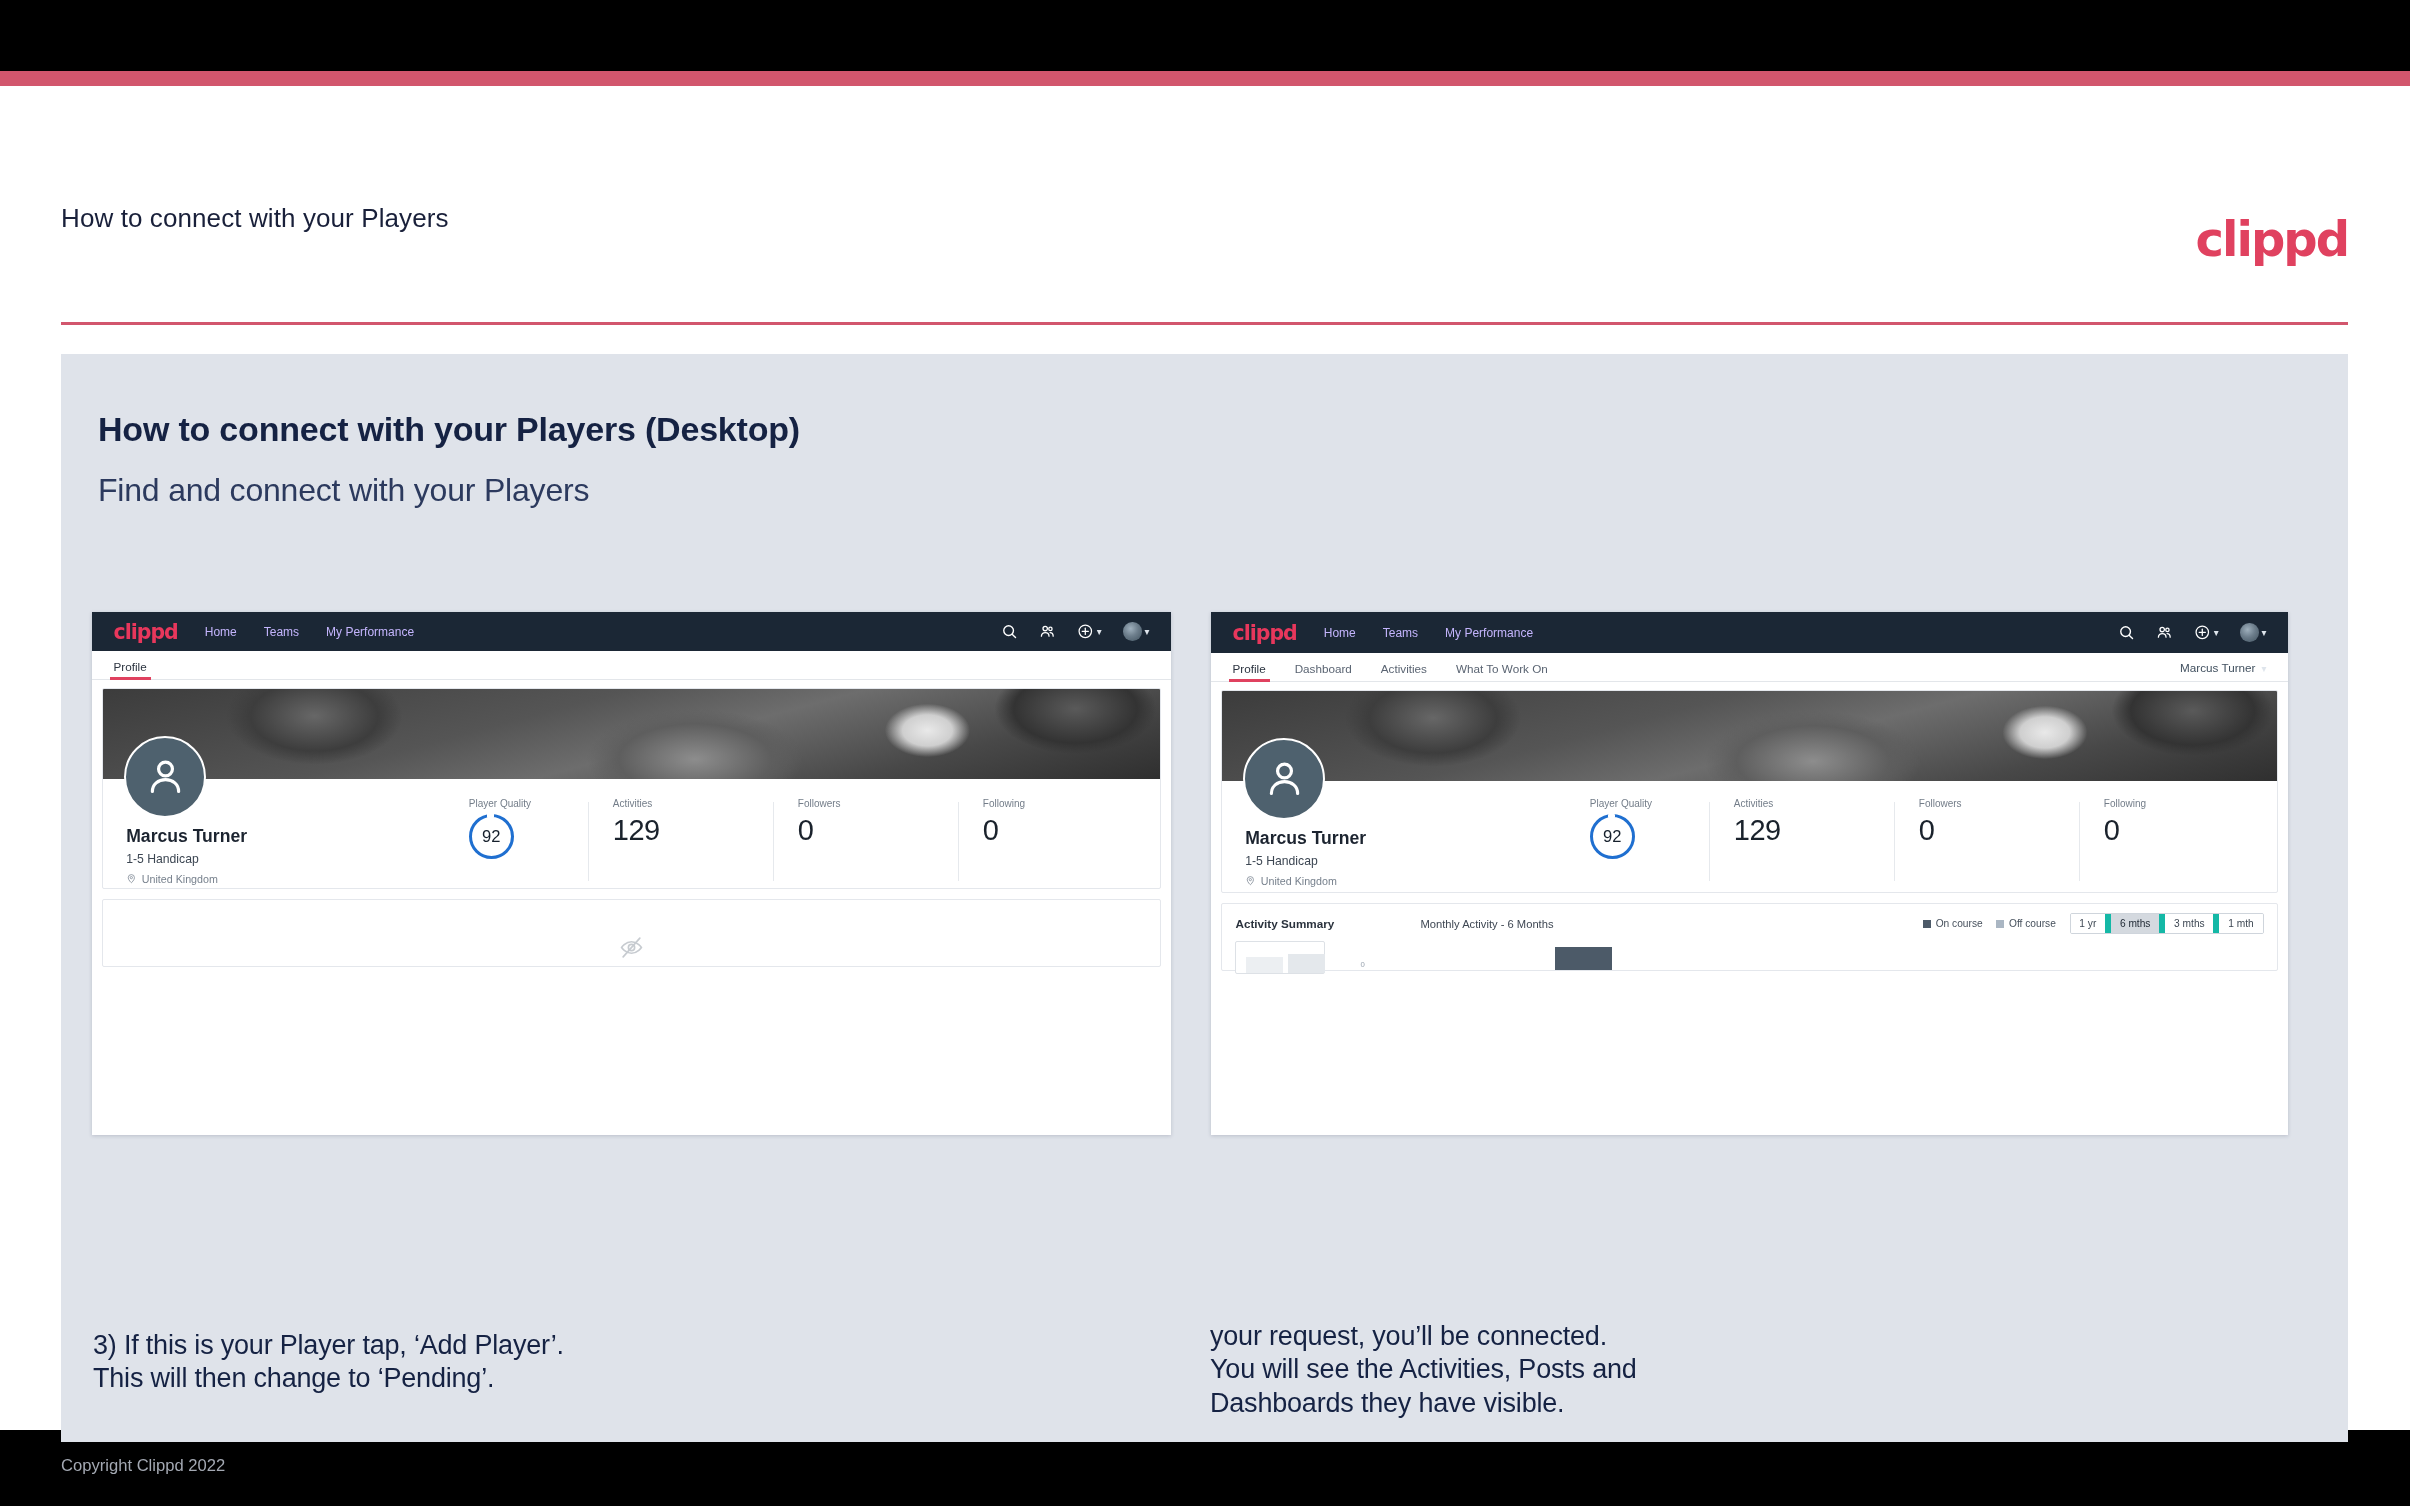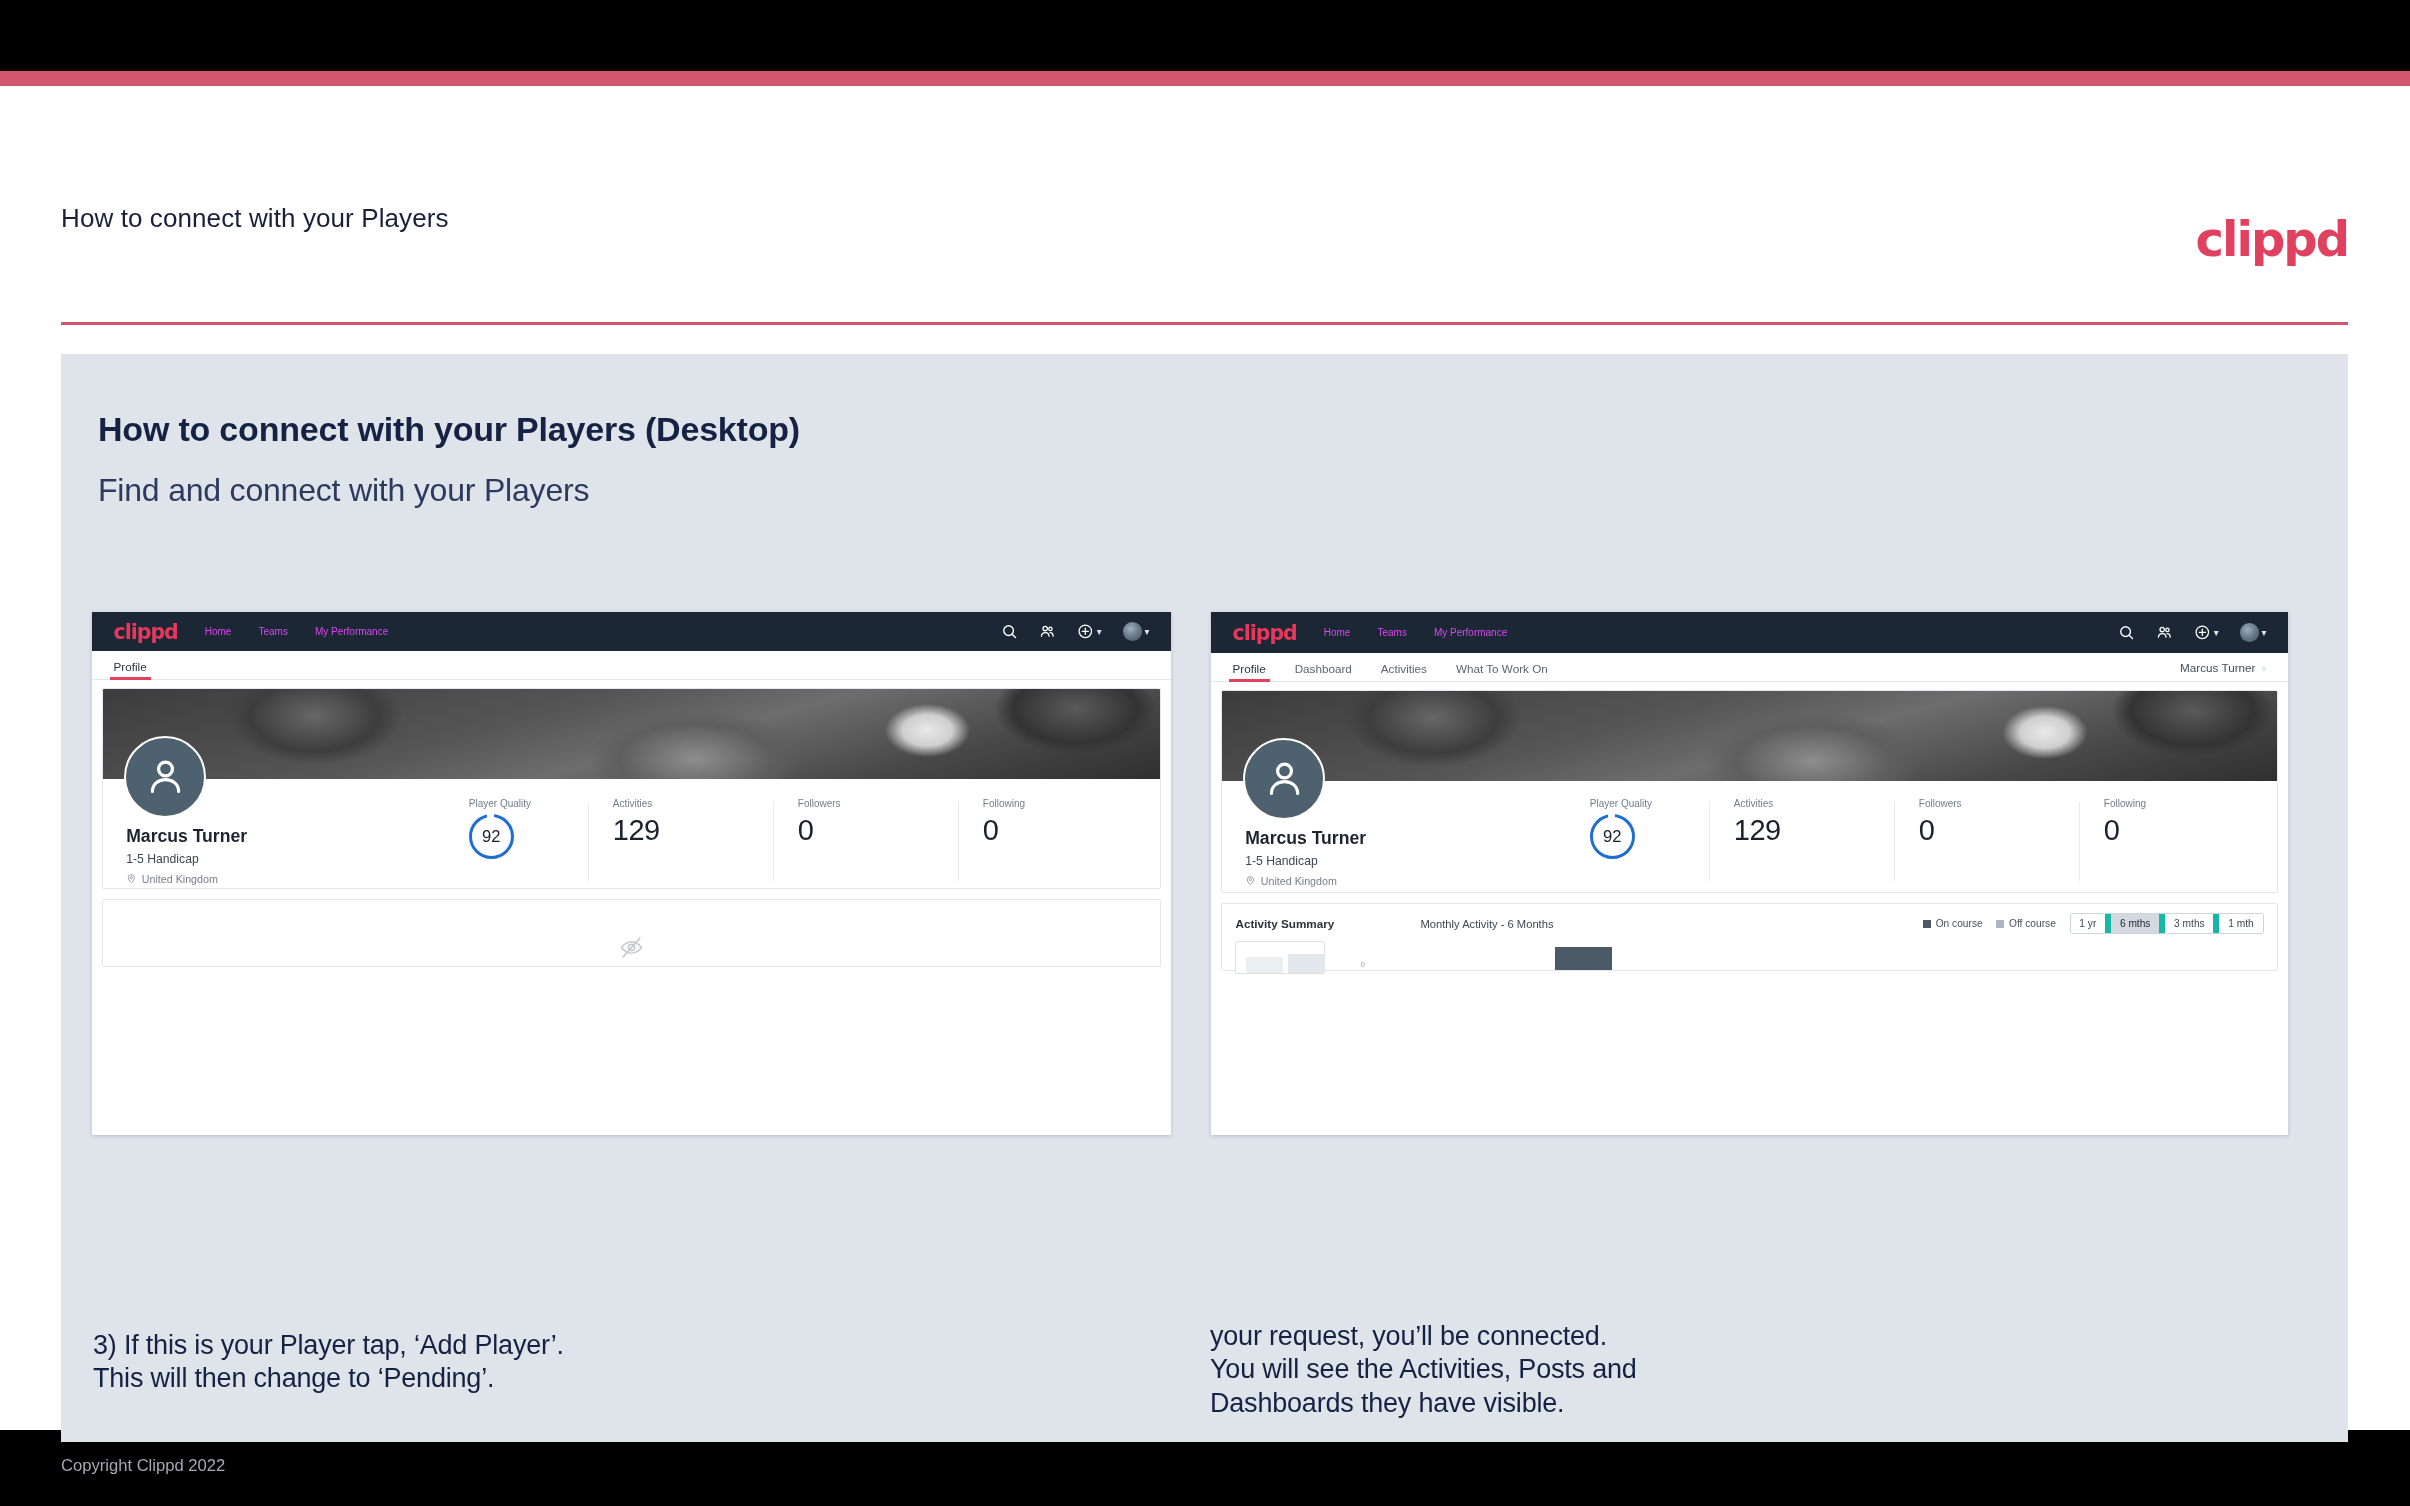--- a/index.html
+++ b/index.html
@@ -55,21 +55,21 @@
   .shot-right { left:1150px; top:258px; width:1077px; height:523px; }
 
   
   .appnav { position:relative; width:100%; height:39px; background:#1b2735; display:flex; align-items:center; }
   .shot-right .appnav { height:41px; }
   .appnav .brand {
     color:#e8375c; font-weight:700; font-size:20.5px; letter-spacing:-1px;
     margin-left:21.5px; font-family:"DejaVu Sans", sans-serif;
   }
   .appnav .navlinks { display:flex; margin-left:27px; gap:27px; }
-  .appnav .navlinks a { color:#d946ef; font-size:10px; text-decoration:none; white-space:nowrap; }
+  .appnav .navlinks a { color:#c4b5fd; font-size:12px; text-decoration:none; white-space:nowrap; }
   .appnav .navicons { margin-left:auto; display:flex; align-items:center; gap:21.5px; margin-right:21.5px; }
   .ic { width:16.6px; height:16.6px; display:block; }
   .ic svg { width:100%; height:100%; display:block; }
   .chev { color:#dfe5ec; font-size:9.8px; margin-left:2.9px; }
   .avatar-nav {
     width:18.5px;height:18.5px;border-radius:50%;
     background: radial-gradient(circle at 40% 35%, #9fb0bd 0%, #6c7d8b 45%, #41525f 100%);
     display:block;
   }
   .icgroup { display:flex; align-items:center; }

